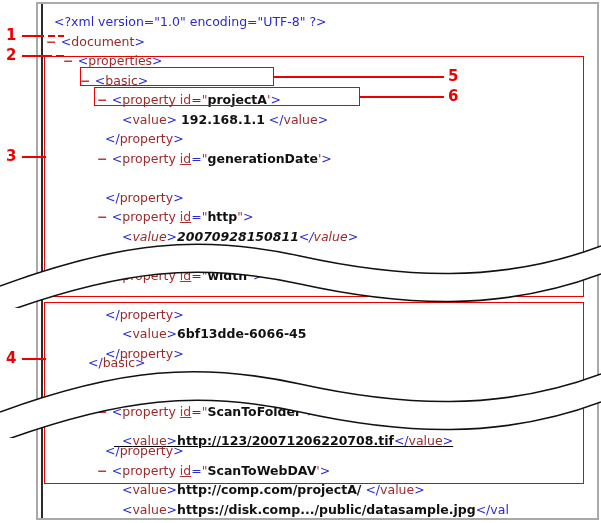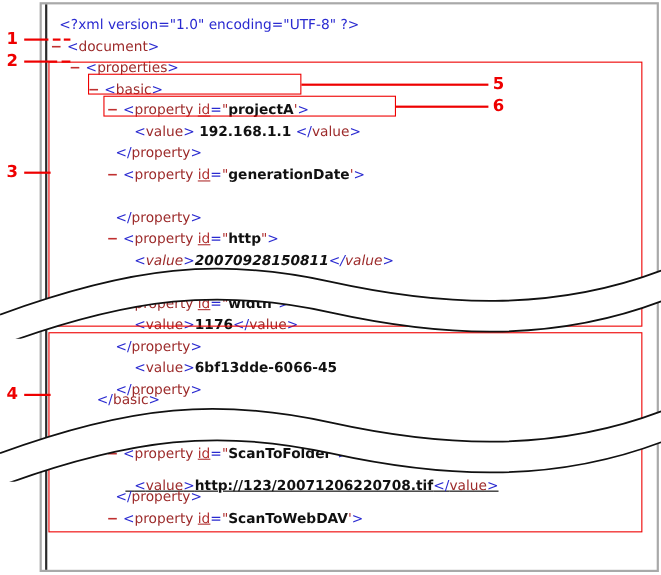--- a/index.html
+++ b/index.html
@@ -58,30 +58,31 @@
     <div class="ln" style="top: 66.5px; left: 34px;"><span class="minus">− </span><span class="tag">&lt;</span><span class="el">basic</span><span class="tag">&gt;</span></div>
     <div class="ln" style="top: 86px; left: 51px;"><span class="minus">− </span><span class="tag">&lt;</span><span class="el">property</span><span class="tag"> </span><span class="at">id</span><span class="tag">=</span><span class="q">"</span><span class="av">projectA</span><span class="q">'</span><span class="tag">&gt;</span></div>
     <div class="ln" style="top: 105.5px; left: 68px;"><span>  </span><span class="tag">&lt;</span><span class="el">value</span><span class="tag">&gt; </span><span class="txt">192.168.1.1</span><span class="tag"> &lt;/</span><span class="el">value</span><span class="tag">&gt;</span></div>
     <div class="ln" style="top: 125px; left: 51px;"><span>  </span><span class="tag">&lt;/</span><span class="el">property</span><span class="tag">&gt;</span></div>
     <div class="ln" style="top: 144.5px; left: 51px;"><span class="minus">− </span><span class="tag">&lt;</span><span class="el">property</span><span class="tag"> </span><span class="at">id</span><span class="tag">=</span><span class="q">"</span><span class="av">generationDate</span><span class="q">'</span><span class="tag">&gt;</span></div>
     <div class="ln" style="top: 183.5px; left: 51px;"><span>  </span><span class="tag">&lt;/</span><span class="el">property</span><span class="tag">&gt;</span></div>
     <div class="ln" style="top: 203px; left: 51px;"><span class="minus">− </span><span class="tag">&lt;</span><span class="el">property</span><span class="tag"> </span><span class="at">id</span><span class="tag">=</span><span class="q">"</span><span class="av">http</span><span class="q">"</span><span class="tag">&gt;</span></div>
     <div class="ln" style="top: 222.5px; left: 68px; font-style: italic;"><span>  </span><span class="tag">&lt;</span><span class="el">value</span><span class="tag">&gt;</span><span class="txt">20070928150811</span><span class="tag">&lt;/</span><span class="el">value</span><span class="tag">&gt;</span></div>
     <div class="ln" style="top: 242px; left: 51px;"><span>  </span><span class="tag">&lt;/</span><span class="el">property</span><span class="tag">&gt;</span></div>
     <div class="ln" style="top: 261.5px; left: 51px;"><span class="minus">− </span><span class="tag">&lt;</span><span class="el">property</span><span class="tag"> </span><span class="at">id</span><span class="tag">=</span><span class="q">"</span><span class="av">width</span><span class="q">"</span><span class="tag">&gt;</span></div>
-    <div class="ln" style="top: 281px; left: 68px;"><span>  </span><span class="tag">&lt;</span><span class="el">value</span><span class="tag">&gt;</span><span class="txt">1176</span><span class="tag">&lt;/</span><span class="el">value</span><span class="tag">&gt;</span></div>
     <div class="ln" style="top: 300.5px; left: 51px;"><span>  </span><span class="tag">&lt;/</span><span class="el">property</span><span class="tag">&gt;</span></div>
     <div class="ln" style="top: 320px; left: 68px;"><span>  </span><span class="tag">&lt;</span><span class="el">value</span><span class="tag">&gt;</span><span class="txt">6bf13dde-6066-45</span></div>
     <div class="ln" style="top: 339.5px; left: 51px;"><span>  </span><span class="tag">&lt;/</span><span class="el">property</span><span class="tag">&gt;</span></div>
     <div class="ln" style="top: 349px; left: 34px;"><span>  </span><span class="tag">&lt;/</span><span class="el">basic</span><span class="tag">&gt;</span></div>
     <div class="ln" style="top: 378.5px; left: 34px;"><span class="minus">− </span><span class="tag">&lt;</span><span class="el">resultURL</span><span class="tag">&gt;</span></div>
     <div class="ln" style="top: 398px; left: 51px;"><span class="minus">− </span><span class="tag">&lt;</span><span class="el">property</span><span class="tag"> </span><span class="at">id</span><span class="tag">=</span><span class="q">"</span><span class="av">ScanToFolder</span><span class="q">"</span><span class="tag">&gt;</span></div>
     <div class="ln" style="top: 427px; left: 68px; text-decoration: underline;"><span>  </span><span class="tag">&lt;</span><span class="el">value</span><span class="tag">&gt;</span><span class="txt">http://123/20071206220708.tif</span><span class="tag">&lt;/</span><span class="el">value</span><span class="tag">&gt;</span></div>
     <div class="ln" style="top: 437px; left: 51px;"><span>  </span><span class="tag">&lt;/</span><span class="el">property</span><span class="tag">&gt;</span></div>
     <div class="ln" style="top: 456.5px; left: 51px;"><span class="minus">− </span><span class="tag">&lt;</span><span class="el">property</span><span class="tag"> </span><span class="at">id</span><span class="tag">=</span><span class="q">"</span><span class="av">ScanToWebDAV</span><span class="q">'</span><span class="tag">&gt;</span></div>
+    <div class="ln" style="top: 476px; left: 68px;"><span>  </span><span class="tag">&lt;</span><span class="el">value</span><span class="tag">&gt;</span><span class="txt">http://comp.com/projectA/</span><span class="tag"> &lt;/</span><span class="el">value</span><span class="tag">&gt;</span></div>
+    <div class="ln" style="top: 495.5px; left: 68px;"><span>  </span><span class="tag">&lt;</span><span class="el">value</span><span class="tag">&gt;</span><span class="txt">https://disk.comp.../public/datasample.jpg</span><span class="tag">&lt;/val</span></div>
     <div class="ln" style="top: 515px; left: 51px;"><span>  </span><span class="tag">&lt;/</span><span class="el">property</span><span class="tag">&gt;</span></div>
   </div>
 
 <div class="rbox" style="left:44px;top:56px;width:540px;height:241px;"></div>
 <div class="rbox" style="left:44px;top:302px;width:540px;height:182px;"></div>
 <div class="rbox" style="left:80px;top:67px;width:194px;height:19px;"></div>
 <div class="rbox" style="left:94px;top:87px;width:266px;height:19px;"></div>
 
 <div class="rline" style="left:22px;top:35px;width:22px;"></div>
 <div class="rline" style="left:22px;top:55px;width:30px;"></div>

